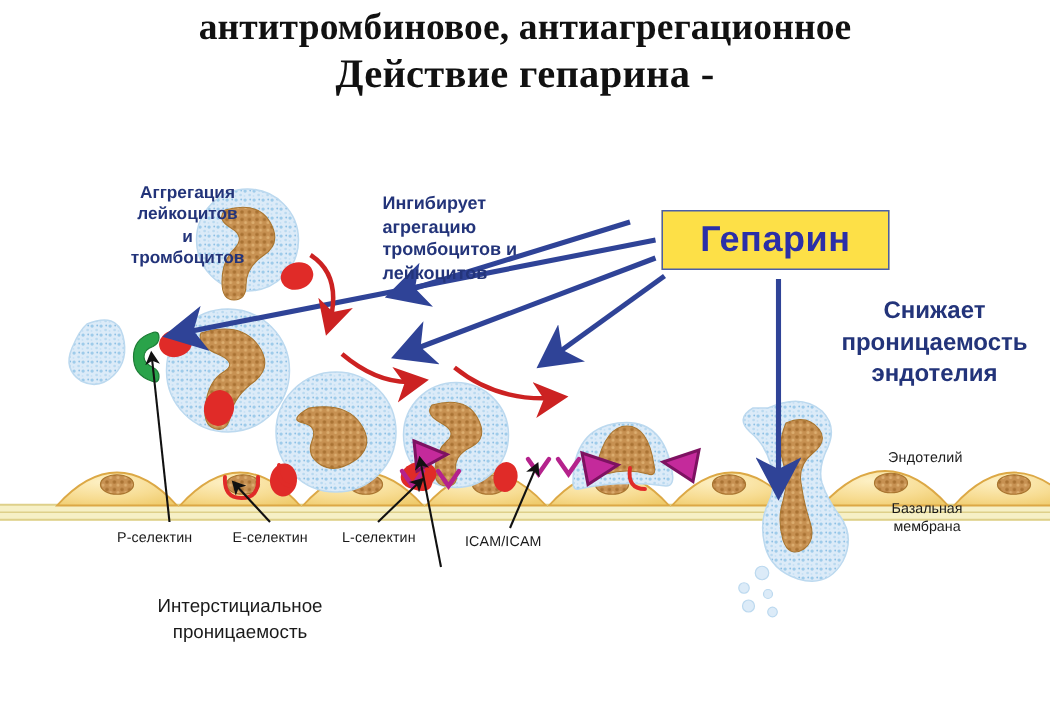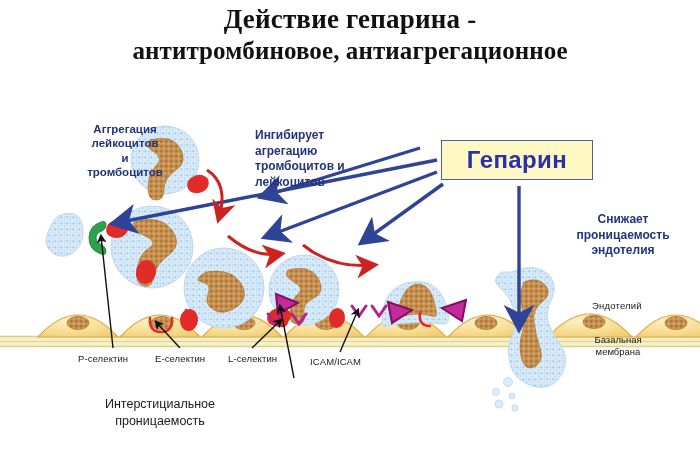--- a/index.html
+++ b/index.html
@@ -55,23 +55,23 @@
     font-size: 11.5px;
     line-height: 1.25;
   }
   #label-inhibits {
     left: 255px; top: 128px; width: 140px;
     text-align: left;
     font-size: 12px;
     line-height: 1.3;
   }
   #label-permeability {
-    left: 553px; top: 212px; width: 140px;
-    text-align: center;
-    font-size: 12px;
+    left: 553px; top: 198px; width: 140px;
+    text-align: center;
+    font-size: 16px;
     font-weight: bold;
     line-height: 1.3;
   }
   #label-endothelium {
     left: 592px; top: 300px;
     font-size: 9.5px;
     letter-spacing: .2px;
   }
   #label-basal {
     left: 565px; top: 334px; width: 106px;
@@ -95,21 +95,21 @@
   #label-lselectin { left: 228px; top: 353px; }
   #label-icamvcam  { left: 310px; top: 356px; }
   #label-integrin  { left: 250px; top: 382px; width: 120px; text-align: center; line-height: 1.3; }
 
   
   #heparin-box {
     position: absolute;
     left: 441px; top: 140px;
     width: 152px; height: 40px;
     border: 1.4px solid #4b5fa8;
-    background: #fef9c3;
+    background: #fde047;
     display: flex;
     align-items: center;
     justify-content: center;
     box-sizing: border-box;
   }
   #heparin-label {
     font-family: "Liberation Sans", sans-serif;
     font-weight: bold;
     font-size: 24px;
     color: #2b2fa8;
@@ -122,22 +122,22 @@
     left: 0; top: 0;
     width: 700px; height: 468px;
   }
 </style>
 </head>
 <body>
 
 <div id="page">
 
   <div id="title-block">
+    <div id="title-line2">антитромбиновое, антиагрегационное</div>
     <div id="title-line1">Действие гепарина -</div>
-    <div id="title-line2">антитромбиновое, антиагрегационное</div>
   </div>
 
   <svg id="diagram-svg" viewBox="0 0 700 468">
     <defs>
 
       <pattern id="speckle" width="6" height="6" patternUnits="userSpaceOnUse">
         <rect width="6" height="6" fill="#dcebf8"></rect>
         <circle cx="1.4" cy="1.4" r="1.1" fill="#9ecbea"></circle>
         <circle cx="4.4" cy="4.0" r="0.9" fill="#b9d9f0"></circle>
         <circle cx="4.8" cy="1.0" r="0.6" fill="#8dbfe4"></circle>

